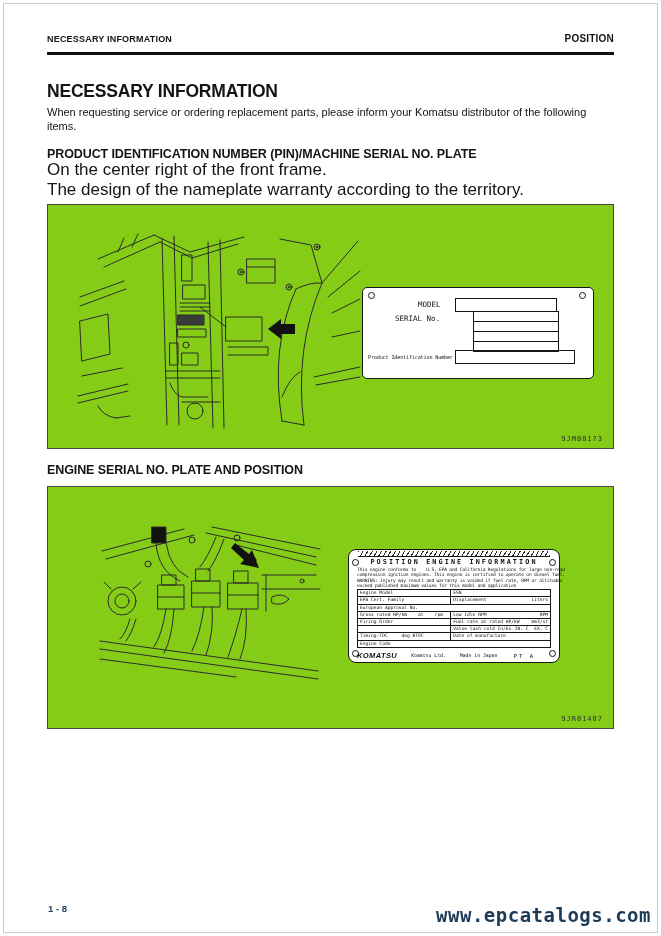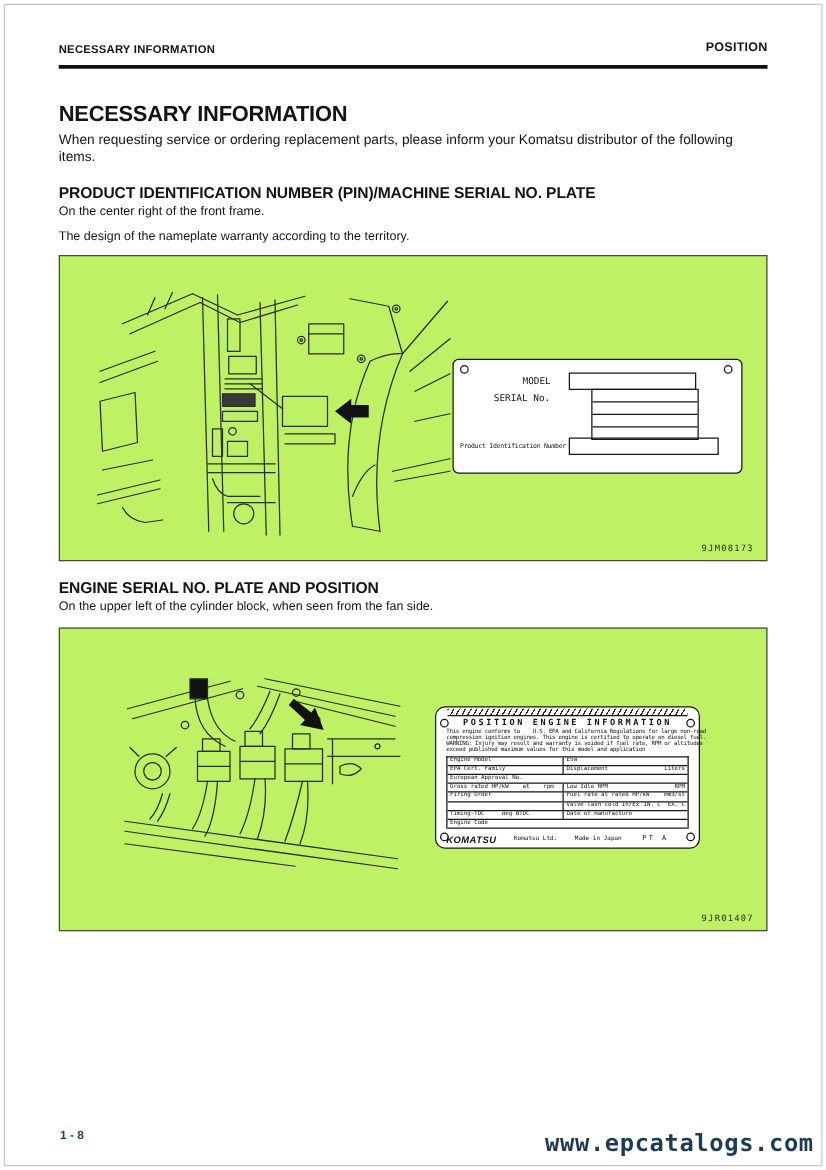--- a/index.html
+++ b/index.html
@@ -14,24 +14,24 @@
   
   .runhead{margin-top:33px;display:flex;justify-content:space-between;align-items:flex-end;
     padding-bottom:8px;border-bottom:3px solid #101010;}
   .runhead .left{font-size:9px;font-weight:bold;letter-spacing:.2px;}
   .runhead .right{font-size:10px;font-weight:bold;letter-spacing:.2px;}
 
   .page-title{margin-top:26px;font-size:17.5px;font-weight:bold;letter-spacing:-.2px;}
   .intro{margin-top:4px;font-size:11px;line-height:13.5px;}
 
   .sec-head{margin-top:14px;font-size:12.5px;font-weight:bold;letter-spacing:-.1px;}
-  .body-line{margin-top:3px;font-size:10px;line-height:12.5px;}
+  .body-line{margin-top:3px;font-size:17px;line-height:12.5px;}
   .body-line.gap{margin-top:7px;}
 
-  .figure{margin-top:8px;border:1px solid #474747;position:relative;background:#bef264;}
+  .figure{margin-top:8px;border:1px solid #474747;position:relative;background:#84cc16;}
   .figure.f1{height:243px;}
   .figure.f2{height:241px;}
   .figure svg{position:absolute;}
   .figcode{position:absolute;right:10px;bottom:5px;font-family:"DejaVu Sans Mono",monospace;
     font-size:7px;color:#2c2c2c;letter-spacing:1px;}
 
   
   .pin-plate{position:absolute;left:314px;top:82px;width:230px;height:90px;
     border:1px solid #161616;border-radius:5px;background:#fff;
     font-family:"DejaVu Sans Mono",monospace;}
@@ -151,21 +151,20 @@
         <div class="srow"></div>
       </div>
       <span class="pin-label">Product Identification Number</span>
       <span class="pin-field"></span>
     </div>
 
     <span class="figcode">9JM08173</span>
   </div>
 
   <div class="sec-head">ENGINE SERIAL NO. PLATE AND POSITION</div>
-  <div class="body-line">On the upper left of the cylinder block, when seen from the fan side.</div>
 
   <div class="figure f2" style="margin-top:9px;">
 
     <svg style="left:48px;top:36px;" width="226" height="158" viewBox="0 0 226 158">
       <g stroke="#2b2b2b" stroke-width="1" fill="none" stroke-linejoin="round" stroke-linecap="round">
         <path d="M6,28 L88,6 M10,36 L98,12 M110,10 L220,34 M116,4 L224,26"></path>
         <path d="M140,22 L220,42"></path>
         <rect x="56" y="4" width="14" height="16" fill="#111"></rect>
         <path d="M60,20 Q62,48 84,58 M70,20 Q74,46 92,54"></path>
         <path d="M120,14 Q112,34 104,44 M128,16 Q120,38 112,48"></path>

